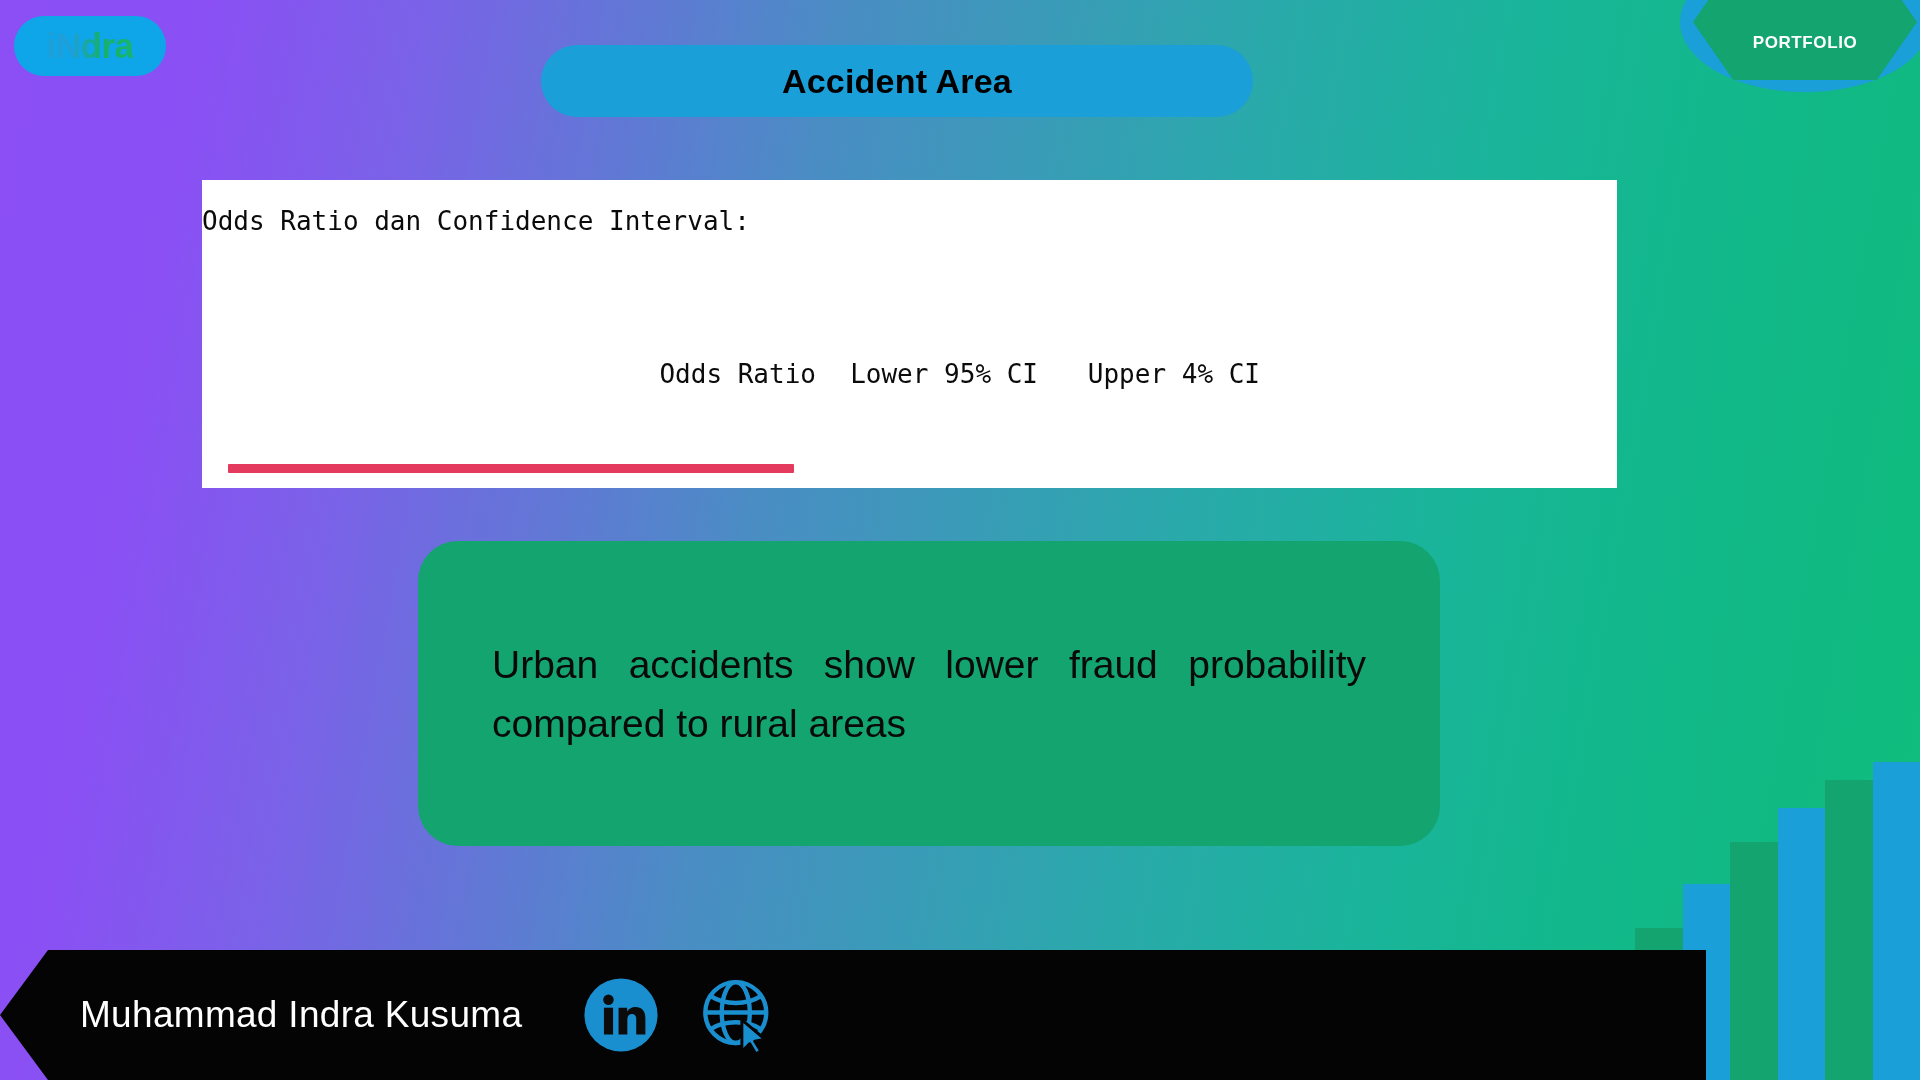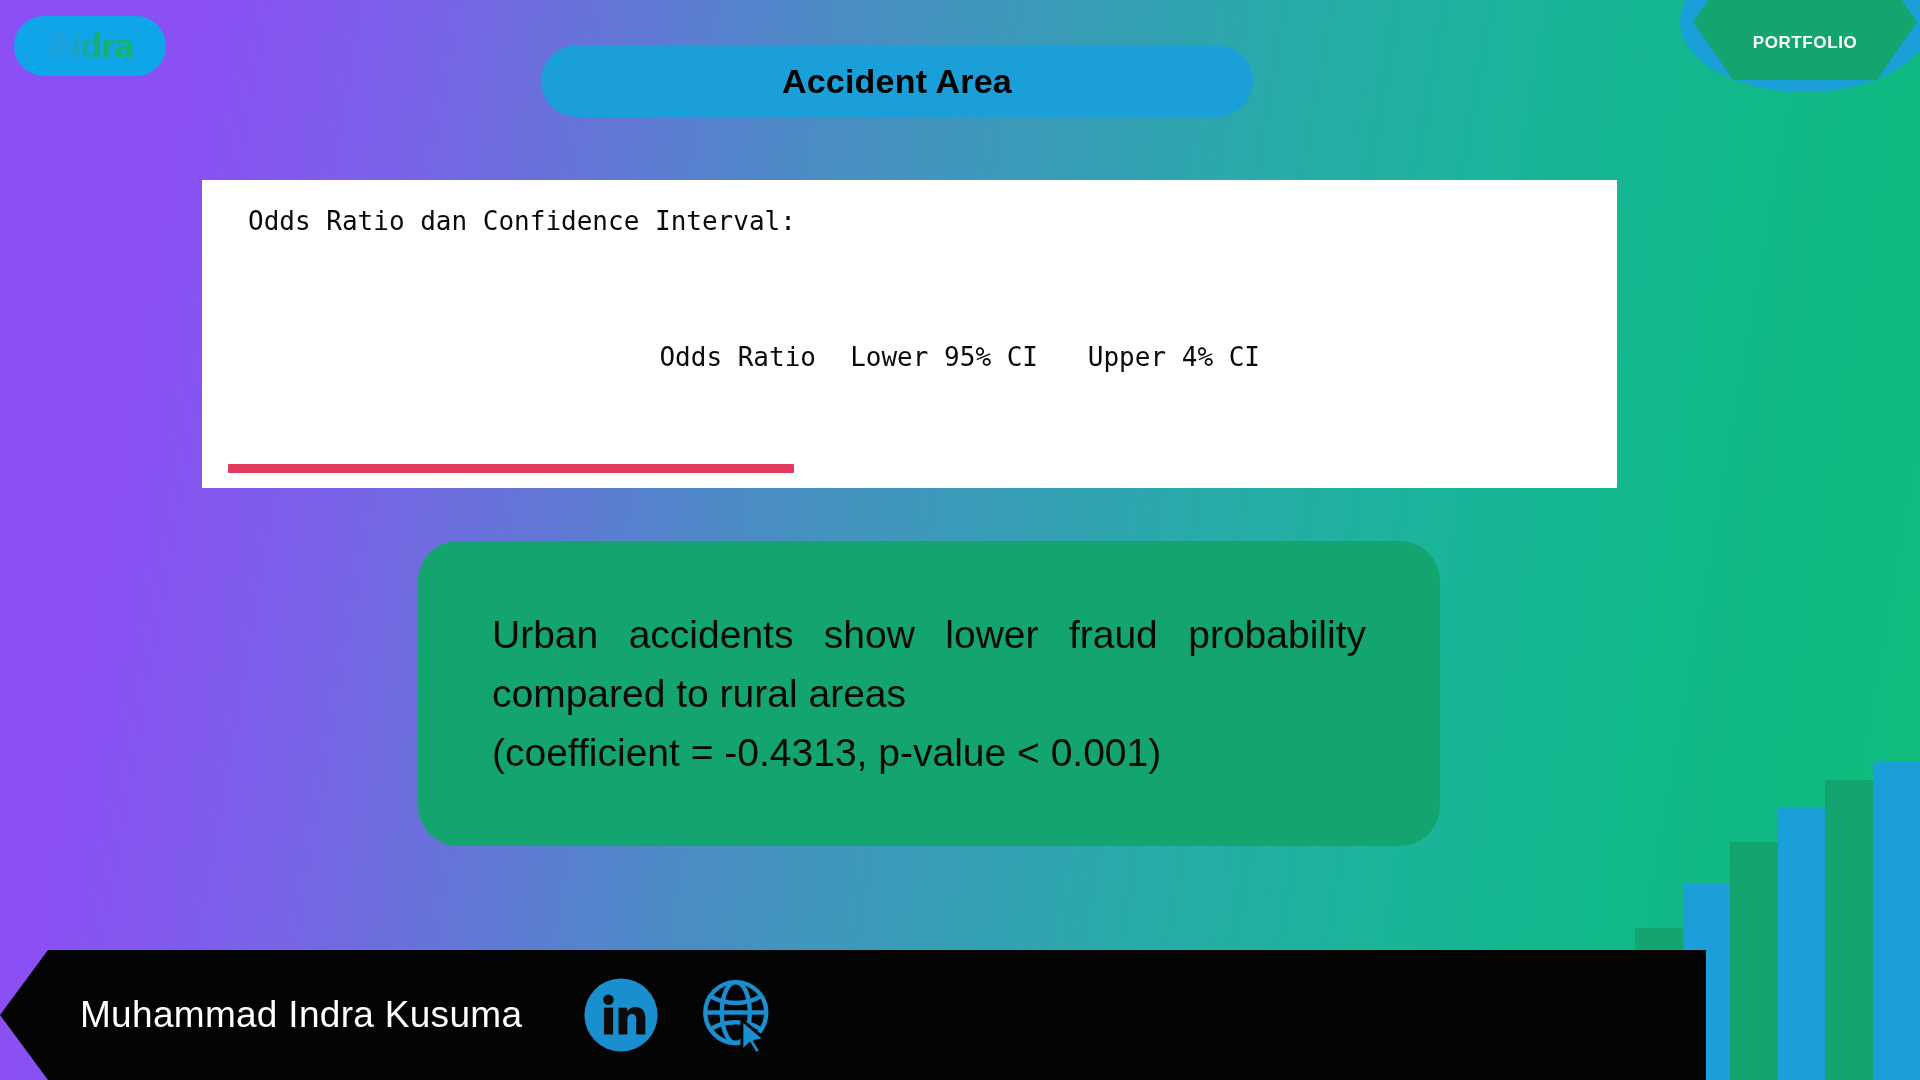--- a/index.html
+++ b/index.html
@@ -55,23 +55,23 @@
 
   
   .panel {
     position:absolute; left:202px; top:180px; width:1415px; height:308px;
     background:#ffffff; z-index:4; padding:24px 0 0 0; overflow:hidden;
   }
   .mono {
     font-family:"DejaVu Sans Mono","Liberation Mono",monospace;
     font-size:26px; color:#0b0b0b; line-height:34px; white-space:pre;
   }
-  .panel-head { padding-left:46px; }
+  .panel-head { }
   .tbl { margin-top:34px; padding-left:46px; }
-  .tbl .row { display:flex; }
+  .tbl .row { display:flex;margin-top:17px; }
   .c-name { width:346px; text-align:left; }
   .c-num  { width:222px; text-align:right; }
   .c-p    { width:248px; text-align:right; }
   .underline {
     position:absolute; left:228px; top:464px; width:566px; height:9px;
     background:#e43a5e; z-index:5; border-radius:1px;
   }
 
   
   .insight {
@@ -136,21 +136,21 @@
     </div>
     
     
     
     
   </div>
 </div>
 <div class="underline"></div>
 
 <div class="insight">
-  <p><span>Urban accidents show lower fraud probability compared to rural areas</span><span class="lastline">(coefficient = -0.4313, p-value &lt; 0.001)</span></p>
+  <p><span>Urban accidents show lower fraud probability compared to rural areas</span></p>
 </div>
 
 <div class="footer">
   <span class="footer-name">Muhammad Indra Kusuma</span>
   <div class="social">
     <span>
       <svg class="ic" viewBox="0 0 64 64" aria-hidden="true">
         <circle cx="32" cy="32" r="30" fill="#1a8fd0"></circle>
         <rect x="18" y="26" width="7.5" height="22" fill="#0b0b0c"></rect>
         <circle cx="21.7" cy="19.5" r="4.3" fill="#0b0b0c"></circle>

